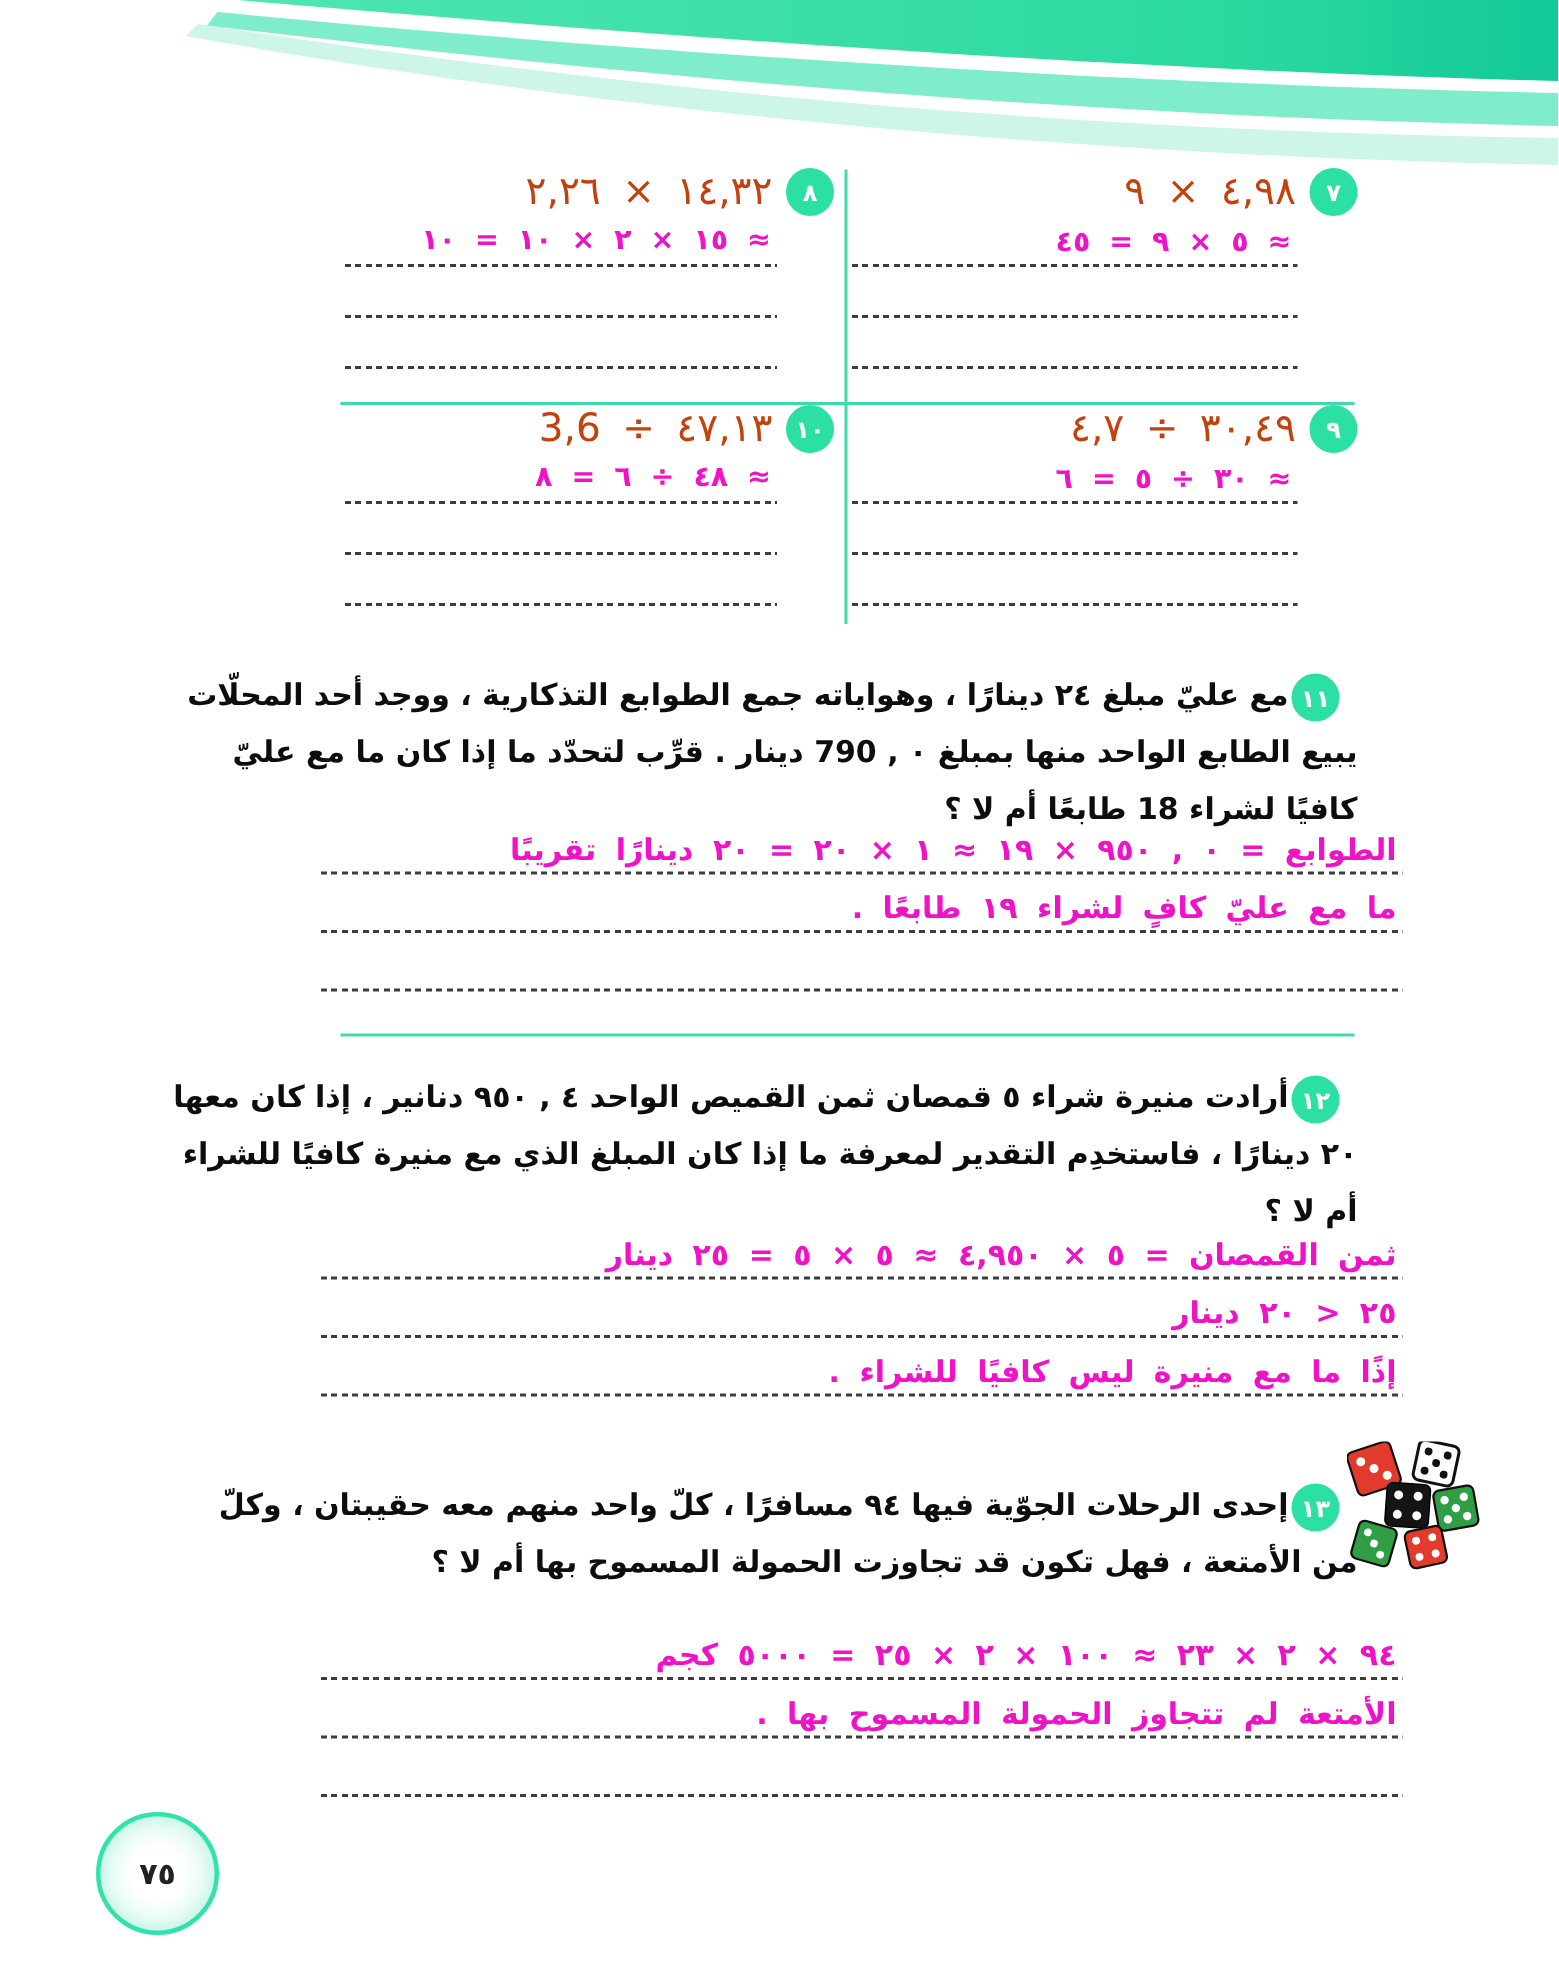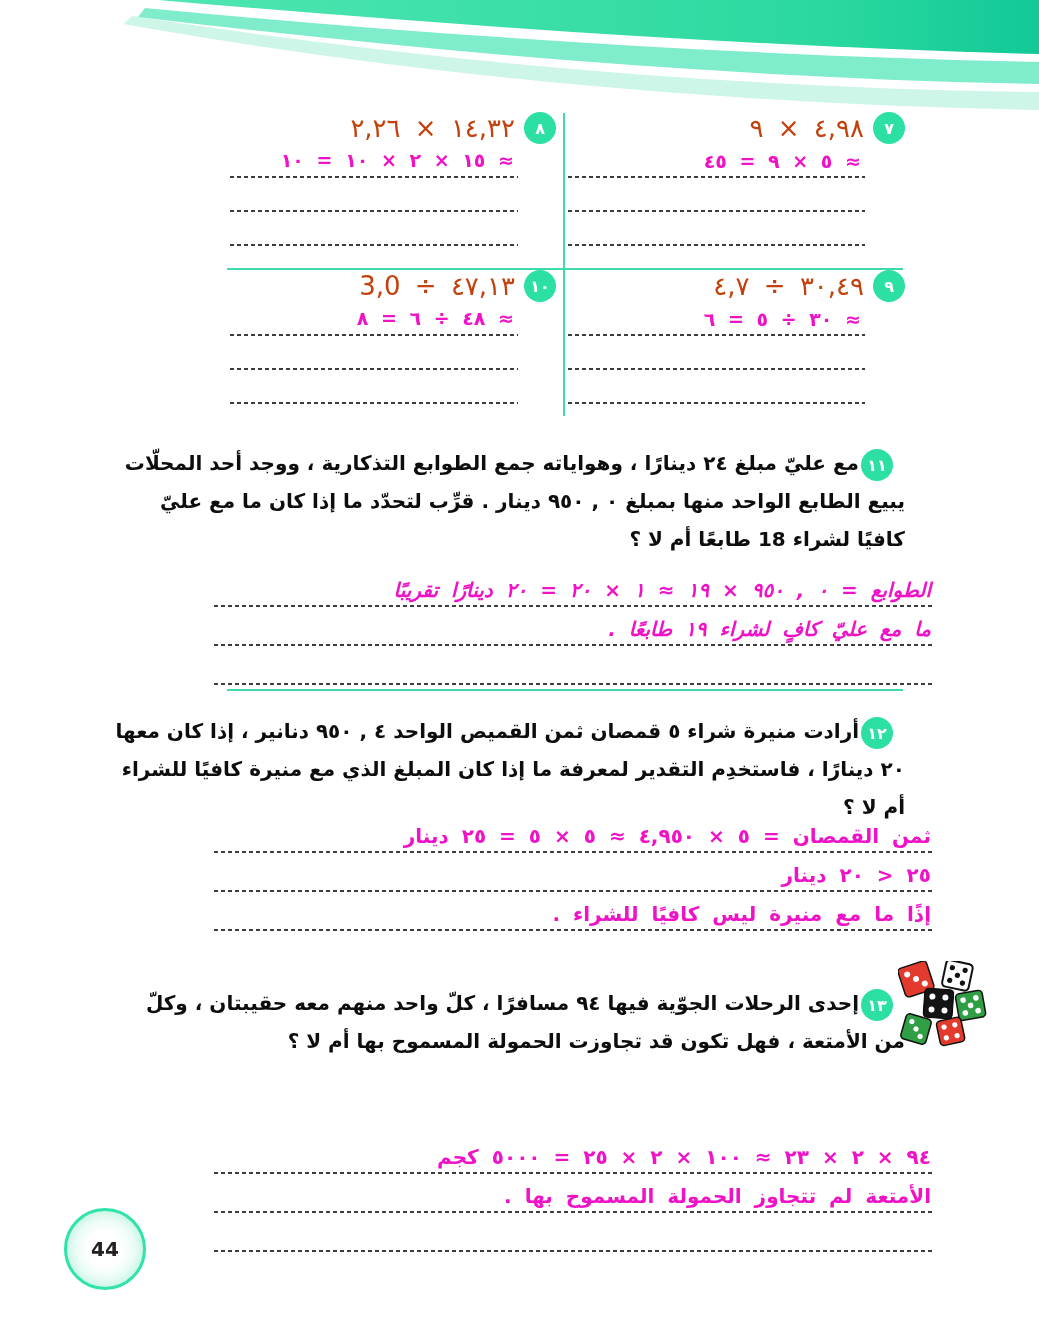--- a/index.html
+++ b/index.html
@@ -120,40 +120,40 @@
         <span class="pink">≈ ٣٠ ÷ ٥ = ٦</span>
       </div>
       <div class="ans-row"></div>
       <div class="ans-row"></div>
     </div>
   </div>
 
   <div class="q q-left" style="top:270px; right:483px; width:326px;">
     <div class="q-head">
       <div class="badge">١٠</div>
-      <div class="q-expr">٤٧,١٣ ÷ 3,0</div>
+      <div class="q-expr">٤٧,١٣ ÷ 3,6</div>
     </div>
     <div class="ans-rows">
       <div class="ans-row">
         <span class="pink">≈ ٤٨ ÷ ٦ = ٨</span>
       </div>
       <div class="ans-row"></div>
       <div class="ans-row"></div>
     </div>
   </div>
 
   <div class="wp" style="top:444px;">
     <div class="wp-badge badge">١١</div>
     <div class="wp-lines">
       <div class="wp-line first">مع عليّ مبلغ ٢٤ دينارًا ، وهواياته جمع الطوابع التذكارية ، ووجد أحد المحلّات</div>
-      <div class="wp-line">يبيع الطابع الواحد منها بمبلغ ٠ , ٩٥٠ دينار . قرِّب لتحدّد ما إذا كان ما مع عليّ</div>
+      <div class="wp-line">يبيع الطابع الواحد منها بمبلغ ٠ , 790 دينار . قرِّب لتحدّد ما إذا كان ما مع عليّ</div>
       <div class="wp-line short">كافيًا لشراء 18 طابعًا أم لا ؟</div>
     </div>
   </div>
-  <div class="wa" style="top:568px;font-style:italic;">
+  <div class="wa" style="top:544px;">
     <div class="wa-row">
       <span class="pink">الطوابع = ٠ , ٩٥٠ × ١٩ ≈ ١ × ٢٠ = ٢٠ دينارًا تقريبًا</span>
     </div>
     <div class="wa-row">
       <span class="pink">ما مع عليّ كافٍ لشراء ١٩ طابعًا .</span>
     </div>
     <div class="wa-row"></div>
   </div>
 
   <div class="hline" style="top:689px; right:136px; width:676px;"></div>
@@ -178,21 +178,21 @@
     </div>
   </div>
 
   <div class="wp" style="top:984px;">
     <div class="wp-badge badge">١٣</div>
     <div class="wp-lines">
       <div class="wp-line first">إحدى الرحلات الجوّية فيها ٩٤ مسافرًا ، كلّ واحد منهم معه حقيبتان ، وكلّ</div>
       <div class="wp-line short">من الأمتعة ، فهل تكون قد تجاوزت الحمولة المسموح بها أم لا ؟</div>
     </div>
   </div>
-  <div class="wa" style="top:1135px;">
+  <div class="wa" style="top:1081px;">
     <div class="wa-row">
       <span class="pink">٩٤ × ٢ × ٢٣ ≈ ١٠٠ × ٢ × ٢٥ = ٥٠٠٠ كجم</span>
     </div>
     <div class="wa-row">
       <span class="pink">الأمتعة لم تتجاوز الحمولة المسموح بها .</span>
     </div>
     <div class="wa-row"></div>
   </div>
 
   <svg class="dice" width="92" height="86" viewBox="0 0 92 86" aria-hidden="true">
@@ -234,16 +234,16 @@
     <g transform="rotate(-12 52 70)">
       <rect x="40" y="58" width="25" height="25" rx="4" fill="#e23b2e" stroke="#111" stroke-width="1.5"></rect>
       <circle cx="47" cy="65" r="2.6" fill="#fff"></circle>
         <circle cx="58" cy="65" r="2.6" fill="#fff"></circle>
       <circle cx="47" cy="76" r="2.6" fill="#fff"></circle>
         <circle cx="58" cy="76" r="2.6" fill="#fff"></circle>
     </g>
   </svg>
 
   <div class="pagenum">
-    <span>44</span>
+    <span>٧٥</span>
   </div>
 
 </div>
 
 </body></html>

